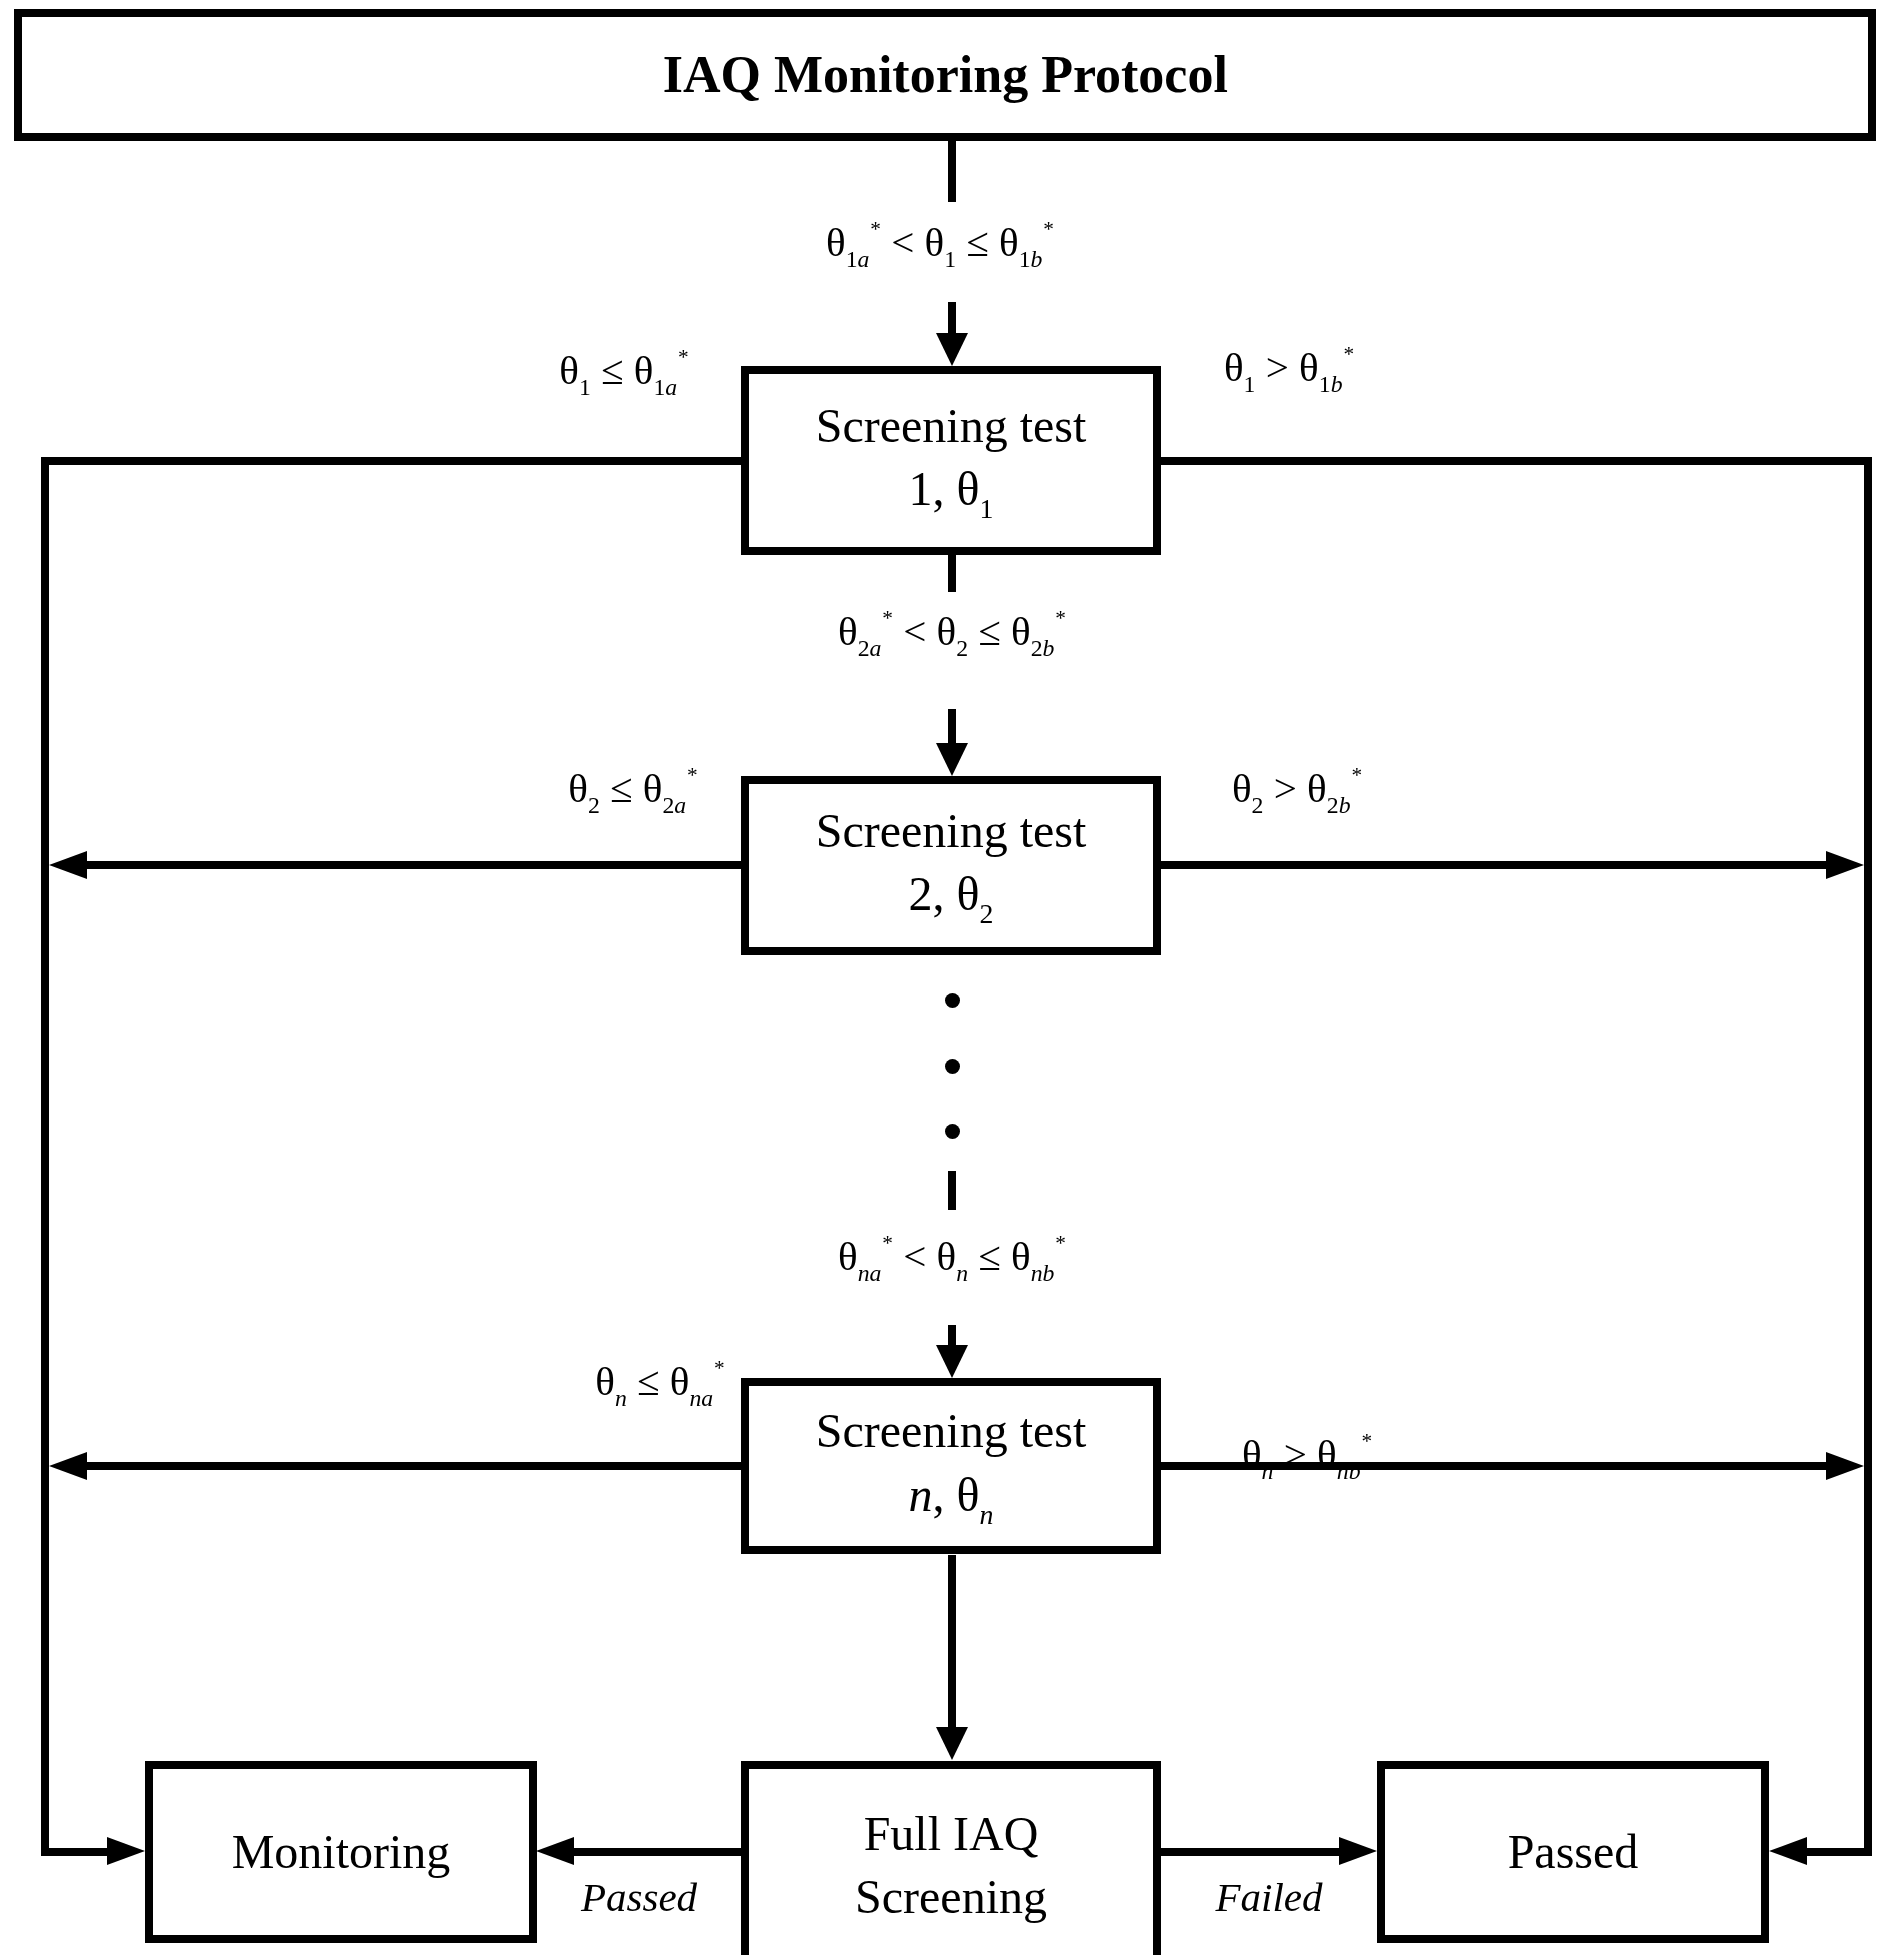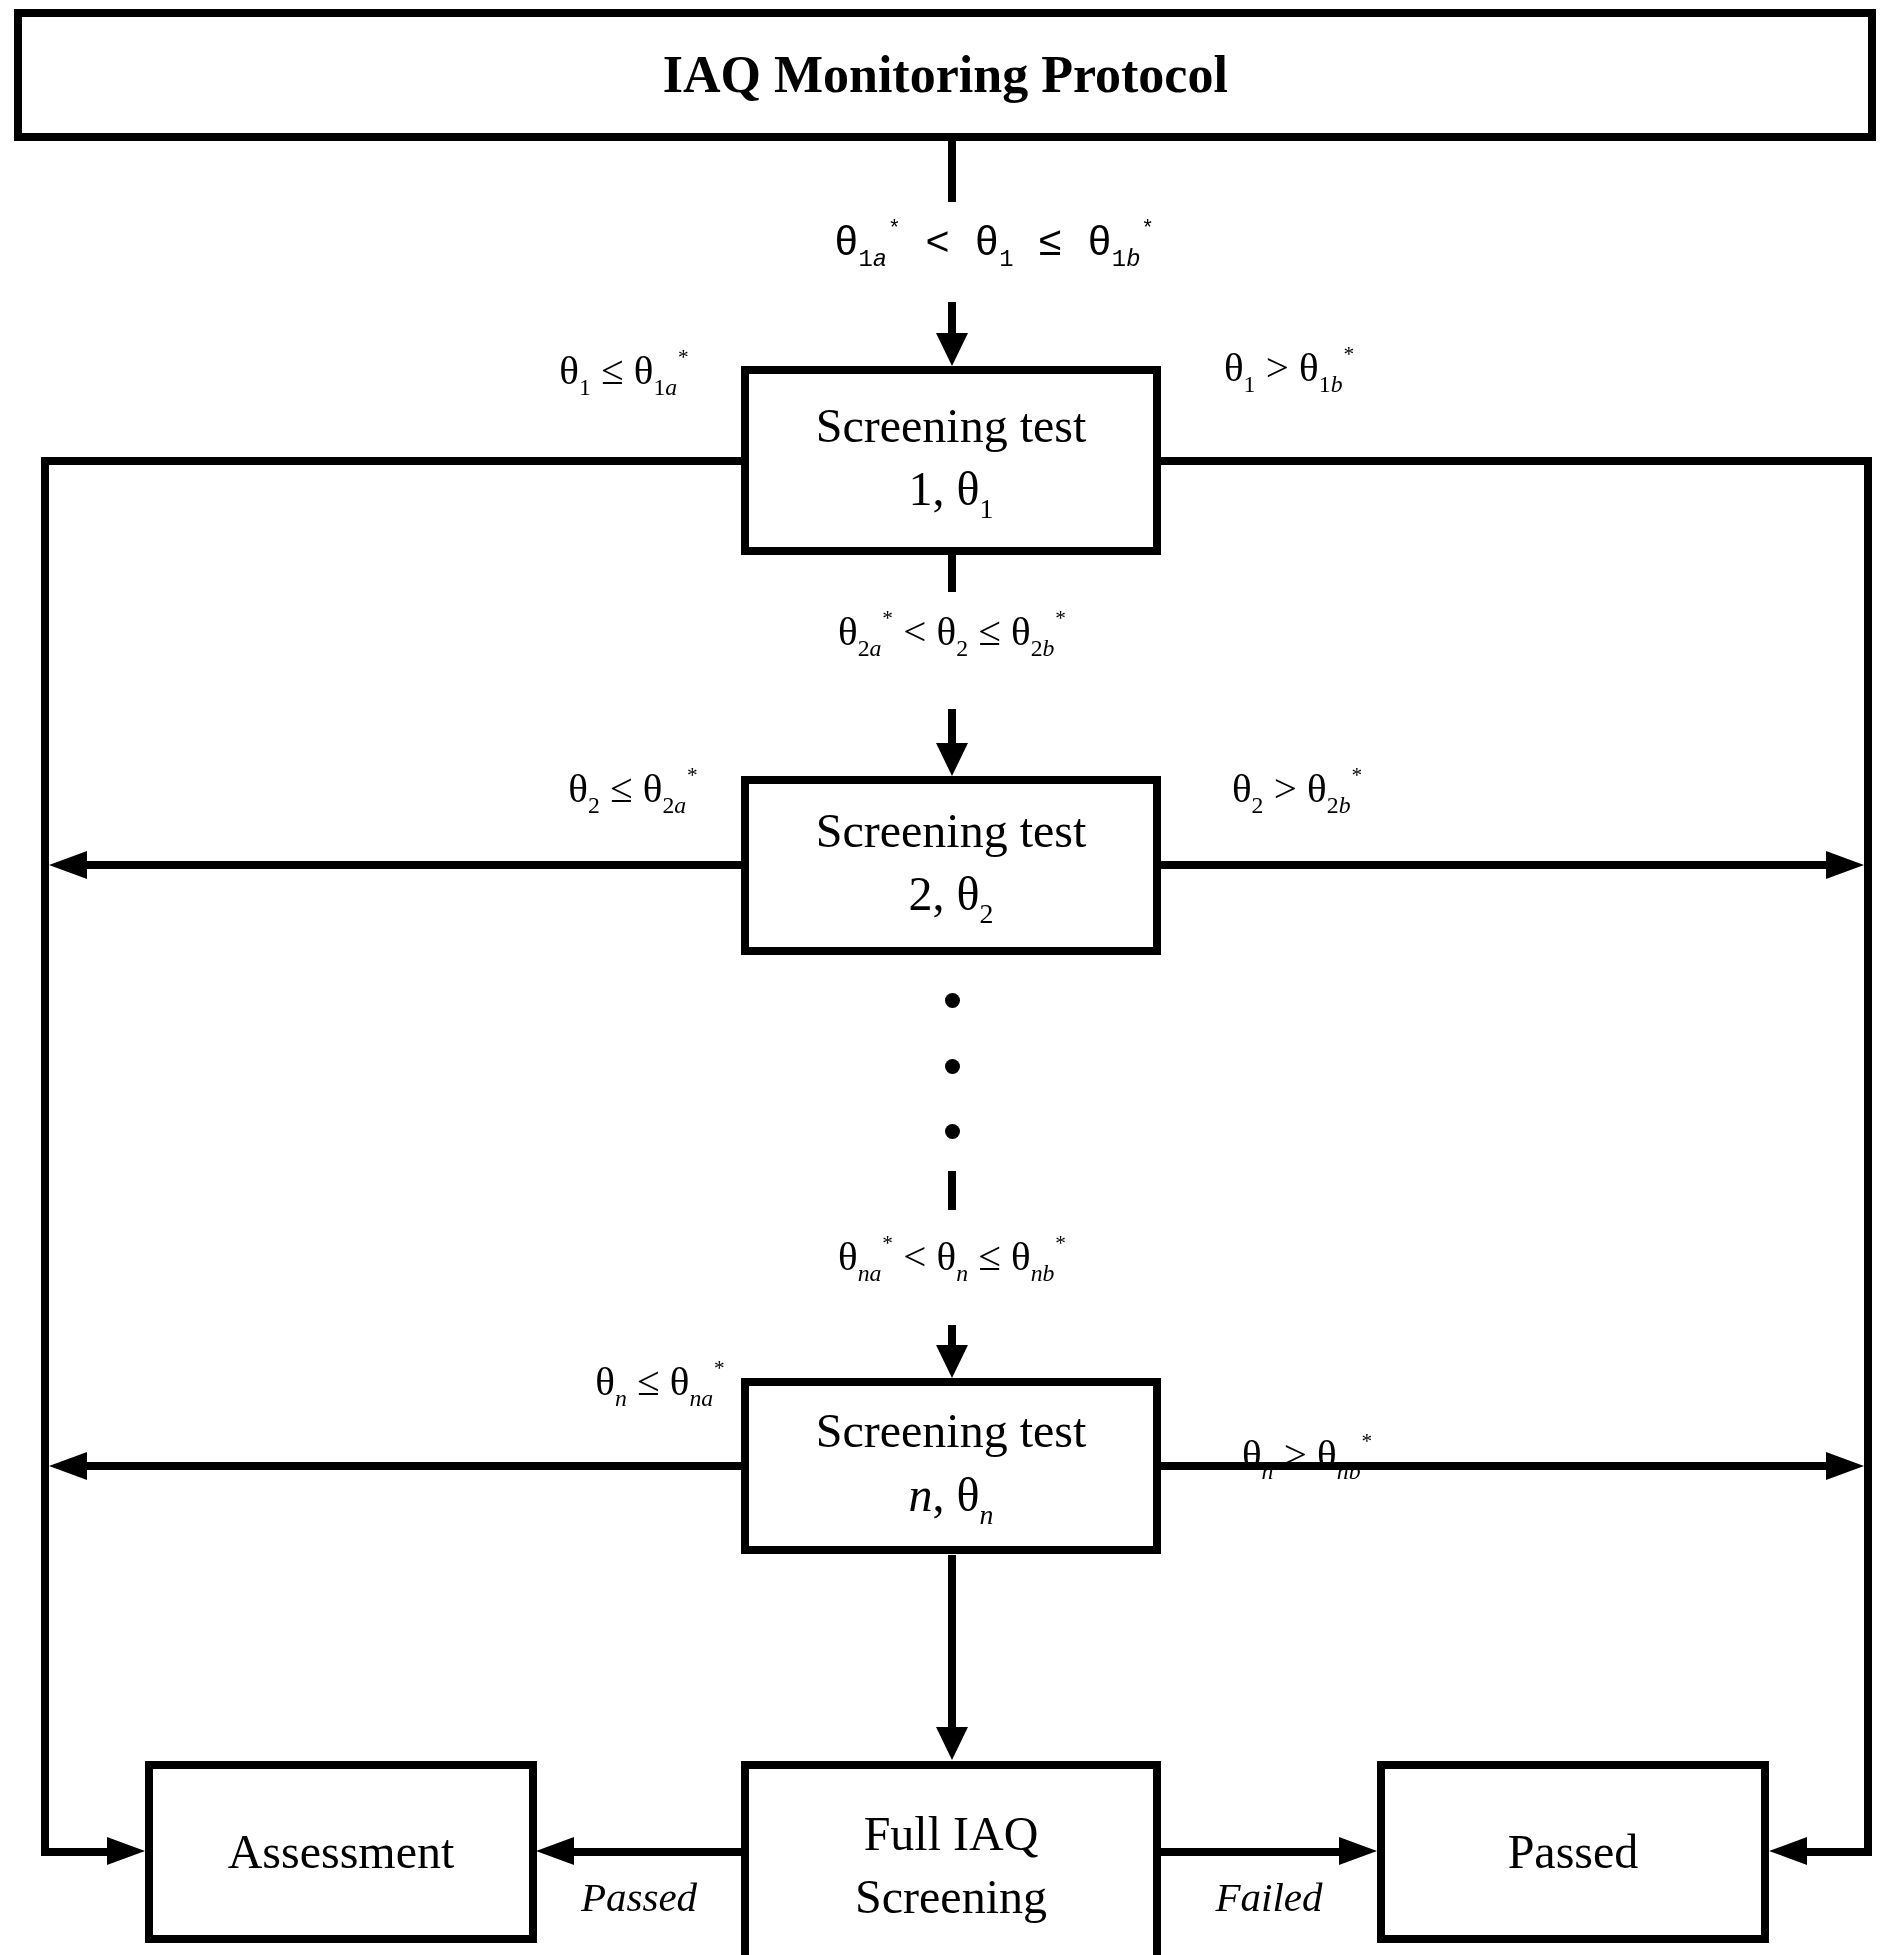--- a/index.html
+++ b/index.html
@@ -79,21 +79,21 @@
 <body>
 
 <div id="canvas">
 
   <div class="node title" style="left:14.3px; top:9.2px; width:1862px; height:132px;">
     <span>IAQ Monitoring Protocol</span>
   </div>
 
   <div class="line" style="left:948px; top:141px; width:8px; height:61px;"></div>
 
-  <div class="mlabel" style="left:994px; top:216px;font-family:Liberation Mono, monospace;"><span class="m-t">θ</span><span class="m-sub">1</span><span class="m-subi">a</span><span class="m-sup">*</span><span class="m-t"> &lt; θ</span><span class="m-sub">1</span><span class="m-t"> ≤ θ</span><span class="m-sub">1</span><span class="m-subi">b</span><span class="m-sup">*</span></div>
+  <div class="mlabel" style="left:940px; top:216px;"><span class="m-t">θ</span><span class="m-sub">1</span><span class="m-subi">a</span><span class="m-sup">*</span><span class="m-t"> &lt; θ</span><span class="m-sub">1</span><span class="m-t"> ≤ θ</span><span class="m-sub">1</span><span class="m-subi">b</span><span class="m-sup">*</span></div>
 
   <div class="line" style="left:948px; top:302px; width:8px; height:33px;"></div>
   <div class="arr down" style="left:936px; top:333px;"></div>
 
   <div class="node" style="left:741px; top:366px; width:420px; height:189px;">
     <div>Screening test</div>
     <div><span class="m-t">1, θ</span><span class="m-sub">1</span></div>
   </div>
 
   <div class="line" style="left:41px; top:457px; width:701px; height:8px;"></div>
@@ -143,21 +143,21 @@
 
   <div class="arr left" style="left:49px; top:1452px;"></div>
   <div class="line" style="left:83px; top:1462px; width:658px; height:8px;"></div>
   <div class="line" style="left:1161px; top:1462px; width:666px; height:8px;"></div>
   <div class="arr right" style="left:1826px; top:1452px;"></div>
 
   <div class="line" style="left:948px; top:1555px; width:8px; height:173px;"></div>
   <div class="arr down" style="left:936px; top:1727px;"></div>
 
   <div class="node" style="left:145px; top:1761px; width:392px; height:182px;">
-    <div>Assessment</div>
+    <div>Monitoring</div>
   </div>
 
   <div class="node" style="left:741px; top:1761px; width:420px; height:208px;">
     <div>Full IAQ</div>
     <div>Screening</div>
   </div>
 
   <div class="node" style="left:1377px; top:1761px; width:392px; height:182px;">
     <div>Passed</div>
   </div>

